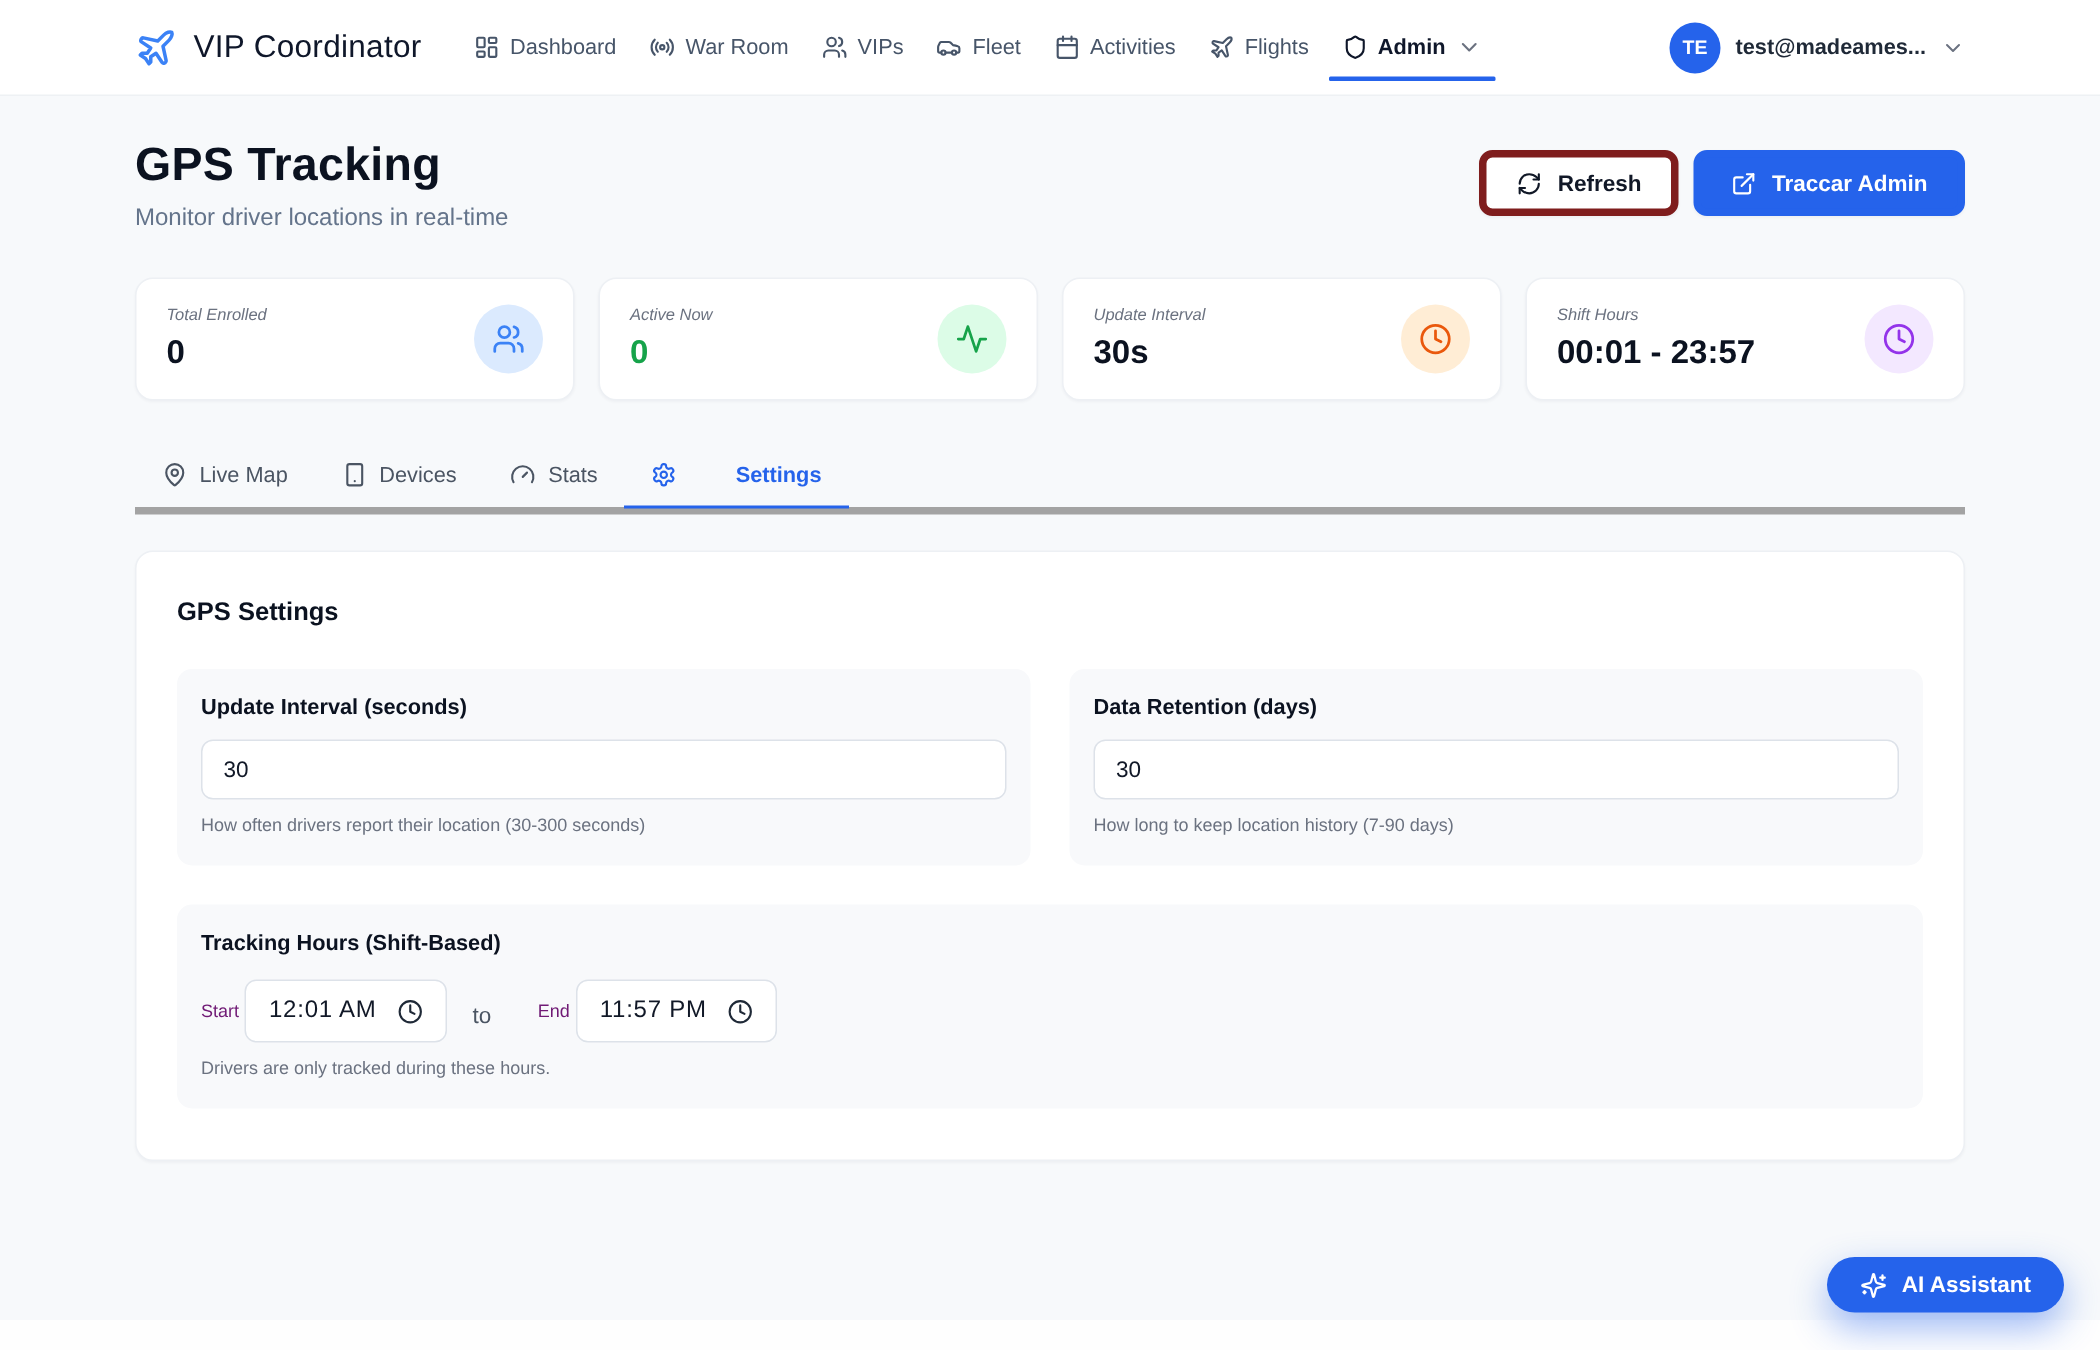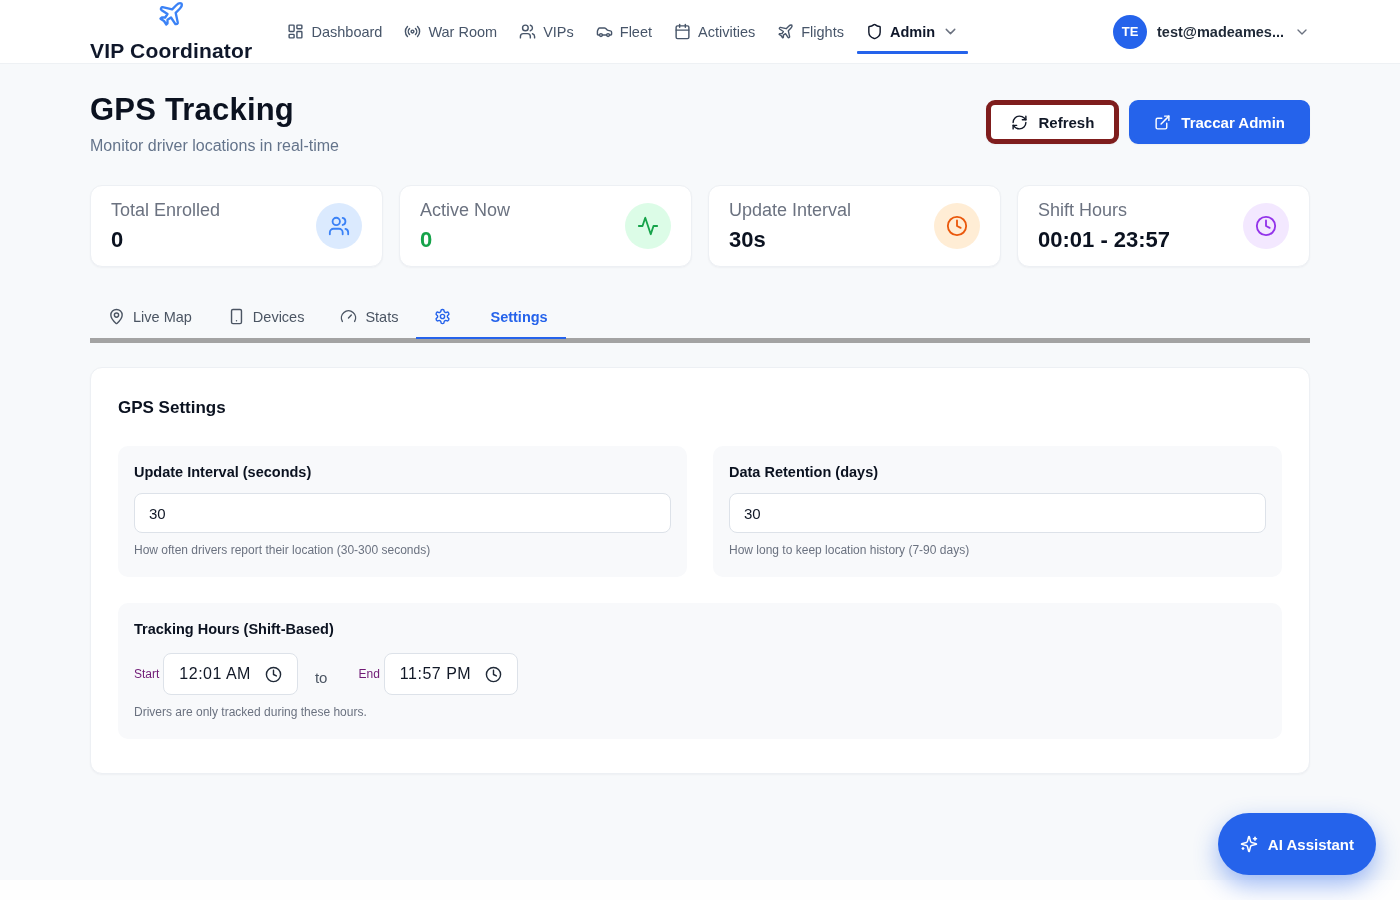--- a/index.html
+++ b/index.html
@@ -8,21 +8,21 @@
     width:1400px; height:900px; overflow:hidden; position:relative;
     background:#f7f9fb;
     font-family:"Liberation Sans", sans-serif;
     color:#111827;
   }
   svg { display:block; }
 
   
   .navbar { background:#fff; border-bottom:1px solid #eef1f4; height:64px; }
   .nav-inner { width:1220px; margin:0 auto; height:100%; display:flex; align-items:center; }
-  .brand { display:flex; align-items:center; gap:11px; font-size:21px; font-weight:700; color:#0f172a; letter-spacing:.2px;flex-direction:column; }
+  .brand { display:flex; align-items:center; gap:11px; font-size:21px; font-weight:400; color:#0f172a; letter-spacing:.2px; }
   .brand svg { width:28px; height:28px; color:#3b82f6; }
   .nav-items { display:flex; align-items:center; margin-left:24px; flex:1; }
   .nav-item { position:relative; display:flex; align-items:center; gap:7px; padding:9px 11px; font-size:14.5px; font-weight:500; color:#475569; cursor:pointer; white-space:nowrap; }
   .nav-item svg { width:17px; height:17px; }
   .nav-item.active { color:#0f172a; font-weight:600; }
   .nav-item.active::after { content:""; position:absolute; left:2px; right:2px; bottom:-5px; height:3px; background:#2563eb; border-radius:1px; }
   .nav-user { display:flex; align-items:center; gap:10px; margin-left:auto; cursor:pointer; }
   .avatar { width:34px; height:34px; border-radius:50%; background:#2563eb; color:#fff; font-size:13px; font-weight:700; display:flex; align-items:center; justify-content:center; }
   .user-email { font-size:14.5px; font-weight:600; color:#1f2937; }
   .chev { width:16px; height:16px; color:#6b7280; }
@@ -33,21 +33,21 @@
   .page-title { font-size:31px; font-weight:700; color:#0b1220; margin:0; letter-spacing:.2px; }
   .page-subtitle { margin-top:9px; font-size:16px; color:#64748b; }
   .head-actions { display:flex; gap:10px; margin-top:8px; }
   .btn { display:flex; align-items:center; gap:10px; height:44px; padding:0 20px; border-radius:9px; font-size:15px; font-weight:600; cursor:pointer; border:5px solid #7f1d1d; background:#fff; color:#111827; font-family:inherit; box-shadow:0 1px 2px rgba(16,24,40,.04); }
   .btn svg { width:17px; height:17px; }
   .btn-primary { background:#2563eb; border-color:#2563eb; color:#fff; }
 
   
   .stats-grid { display:grid; grid-template-columns:repeat(4,1fr); gap:16px; margin-top:30px; }
   .stat-card { background:#fff; border:1px solid #edf0f4; border-radius:12px; padding:15px 20px; height:82px; display:flex; justify-content:space-between; align-items:center; box-shadow:0 1px 2px rgba(16,24,40,.04); }
-  .stat-label { font-size:18px; color:#6b7280; }
+  .stat-label { font-size:11px; color:#6b7280;font-style:italic; }
   .stat-value { font-size:22px; font-weight:700; color:#0b1220; margin-top:6px; }
   .stat-value.val-green { color:#16a34a; }
   .stat-icon { width:46px; height:46px; border-radius:50%; display:flex; align-items:center; justify-content:center; flex:none; }
   .stat-icon svg { width:22px; height:22px; }
   .ic-blue   { background:#dbeafe; color:#3b82f6; }
   .ic-green  { background:#dcfce7; color:#16a34a; }
   .ic-orange { background:#ffedd5; color:#ea580c; }
   .ic-purple { background:#f3e8ff; color:#9333ea; }
 
   
@@ -69,21 +69,21 @@
   .hours-row { display:flex; align-items:center; margin-top:16px; }
   .small-label { font-size:12px; color:#701a75; flex:none; }
   .time-input { display:flex; align-items:center; background:#fff; border:1px solid #dde2e9; border-radius:8px; height:42px; padding:0 15px; margin-left:4px; font-size:16px; color:#111827; cursor:pointer; }
   .time-input .t-val { letter-spacing:.5px; }
   .time-input svg { width:17px; height:17px; margin-left:14px; color:#1f2937; }
   .to-label { margin:6px 17px 0; font-size:15px; color:#4b5563; }
   .end-group { margin-left:14px; display:flex; align-items:center; }
 
   
   .footer-strip { position:absolute; left:0; right:0; bottom:0; height:20px; background:#fefefe; }
-  .ai-fab { position:fixed; right:24px; bottom:25px; display:flex; align-items:center; gap:10px; height:62px; padding:0 22px; border-radius:999px; background:#2563eb; color:#fff; font-size:15px; font-weight:600; border:none; cursor:pointer; font-family:inherit; box-shadow:0 10px 25px rgba(37,99,235,.45); z-index:10; }
+  .ai-fab { position:fixed; right:24px; bottom:25px; display:flex; align-items:center; gap:10px; height:37px; padding:0 22px; border-radius:999px; background:#2563eb; color:#fff; font-size:15px; font-weight:600; border:none; cursor:pointer; font-family:inherit; box-shadow:0 10px 25px rgba(37,99,235,.45); z-index:10; }
   .ai-fab svg { width:18px; height:18px; }
 </style>
 </head>
 <body>
 
 <nav class="navbar">
   <div class="nav-inner">
     <div class="brand">
       <svg viewBox="0 0 24 24" fill="none" stroke="currentColor" stroke-width="2" stroke-linecap="round" stroke-linejoin="round">
           <path d="M17.8 19.2 16 11l3.5-3.5C21 6 21.5 4 21 3c-1-.5-3 0-4.5 1.5L13 8 4.8 6.2c-.5-.1-.9.1-1.1.5l-.3.5c-.2.5-.1 1 .3 1.3L9 12l-2 3H4l-1 1 3 2 2 3 1-1v-3l3-2 3.5 5.3c.3.4.8.5 1.3.3l.5-.2c.4-.3.6-.7.5-1.2z"></path>

